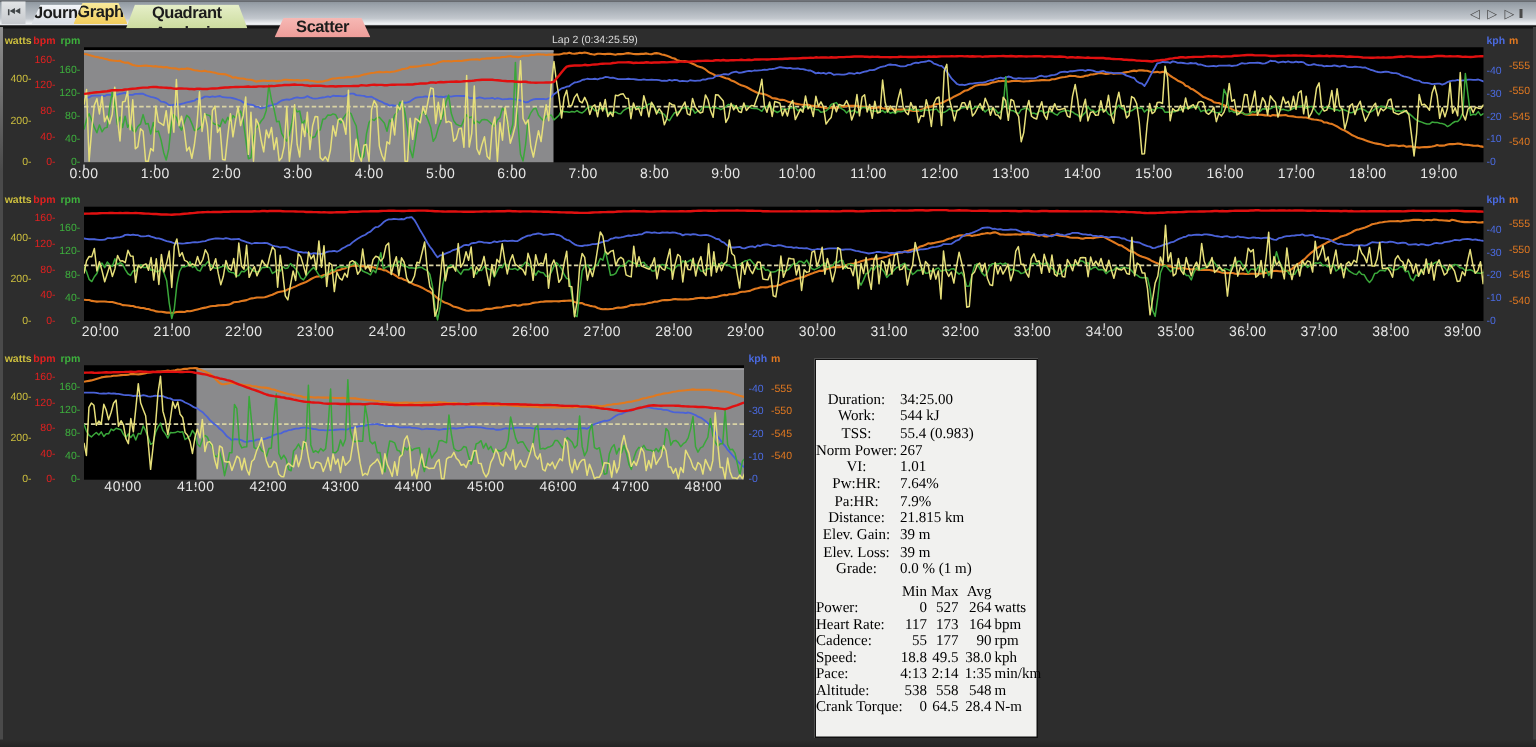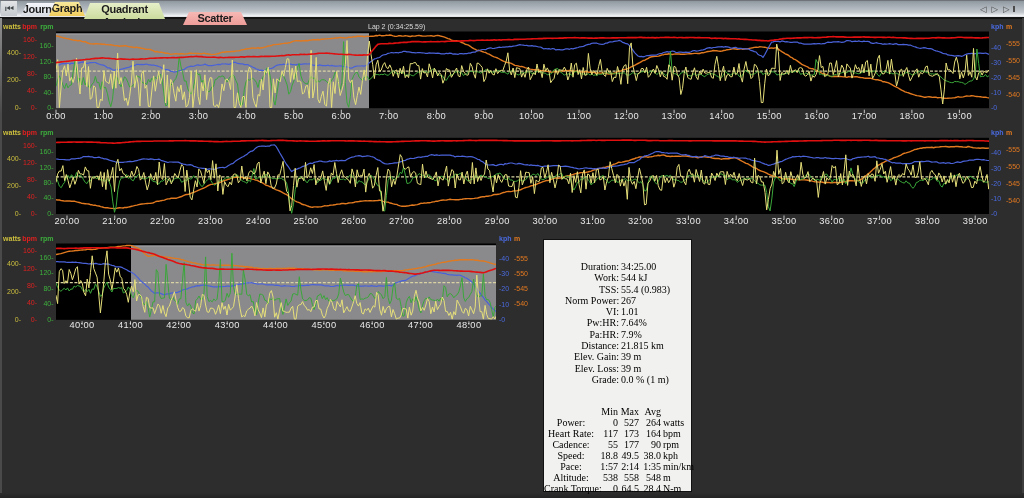--- a/index.html
+++ b/index.html
@@ -13,25 +13,25 @@
 line-height:12.5px;clip-path:polygon(6px 0,calc(100% - 6px) 0,100% 100%,0 100%);
 letter-spacing:-0.3px;}
 .navl{position:absolute;top:4px;left:5px;width:10px;height:10px;color:#3f4346;font-size:10px;line-height:10px}
 #leftstrip{position:absolute;left:0;top:18px;width:2px;height:480px;background:linear-gradient(#909090,#4a4a4a 20%,#4a4a4a);}
 #rightstrip{position:absolute;right:0;top:18px;width:2px;height:480px;background:#3e3e3e;}
 svg{position:absolute;top:0;left:0;font-family:"Liberation Sans",sans-serif;}
 #stats{position:absolute;left:543px;top:239px;width:149px;height:253px;background:#f1f1ef;
 border:1px solid #111;font-family:"Liberation Serif",serif;font-size:10px;color:#000;
 padding-top:21px;box-sizing:border-box;}
 .r{height:11.3px;line-height:11.3px;white-space:nowrap;}
-.r .l{display:inline-block;width:54px;text-align:right;margin-left:21px;}
+.r .l{display:inline-block;width:54px;text-align:center;}
 .r .v{margin-left:2px;}
-#blk2{margin-top:22px;}
+#blk2{margin-top:5px;}
 .r2{height:10.9px;line-height:10.9px;white-space:nowrap;}
-.r2 .l{display:inline-block;width:54px;text-align:center;}
+.r2 .l{display:inline-block;width:54px;text-align:left;}
 .r2 .c1{display:inline-block;width:20px;text-align:right;}
 .r2 .c2{display:inline-block;width:21px;text-align:right;}
 .r2 .c3{display:inline-block;width:22px;text-align:right;}
 .r2 .u{margin-left:2px;}
 </style></head>
 <body>
 <div id="page">
 <div id="tabbar"></div>
 <div id="tabline"></div>
 <div class="tab" style="left:21px;width:41px;top:3px;height:13px;background:linear-gradient(#f4f6fa,#d9dde3);">Journal</div>
@@ -273,18 +273,18 @@
 <div class="r"><span class="l">Distance:</span><span class="v">21.815 km</span></div>
 <div class="r"><span class="l">Elev. Gain:</span><span class="v">39 m</span></div>
 <div class="r"><span class="l">Elev. Loss:</span><span class="v">39 m</span></div>
 <div class="r"><span class="l">Grade:</span><span class="v">0.0 % (1 m)</span></div>
 <div id="blk2">
 <div class="r2"><span class="l"></span><span class="c1">Min</span><span class="c2">Max</span><span class="c3">Avg</span></div>
 <div class="r2"><span class="l">Power:</span><span class="c1">0</span><span class="c2">527</span><span class="c3">264</span><span class="u">watts</span></div>
 <div class="r2"><span class="l">Heart Rate:</span><span class="c1">117</span><span class="c2">173</span><span class="c3">164</span><span class="u">bpm</span></div>
 <div class="r2"><span class="l">Cadence:</span><span class="c1">55</span><span class="c2">177</span><span class="c3">90</span><span class="u">rpm</span></div>
 <div class="r2"><span class="l">Speed:</span><span class="c1">18.8</span><span class="c2">49.5</span><span class="c3">38.0</span><span class="u">kph</span></div>
-<div class="r2"><span class="l">Pace:</span><span class="c1">1:57</span><span class="c2">2:14</span><span class="c3">1:35</span><span class="u">min/km</span></div>
+<div class="r2"><span class="l">Pace:</span><span class="c1">4:13</span><span class="c2">2:14</span><span class="c3">1:35</span><span class="u">min/km</span></div>
 <div class="r2"><span class="l">Altitude:</span><span class="c1">538</span><span class="c2">558</span><span class="c3">548</span><span class="u">m</span></div>
 <div class="r2"><span class="l">Crank Torque:</span><span class="c1">0</span><span class="c2">64.5</span><span class="c3">28.4</span><span class="u">N-m</span></div>
 
 </div>
 </div>
 </div>
 </body></html>

